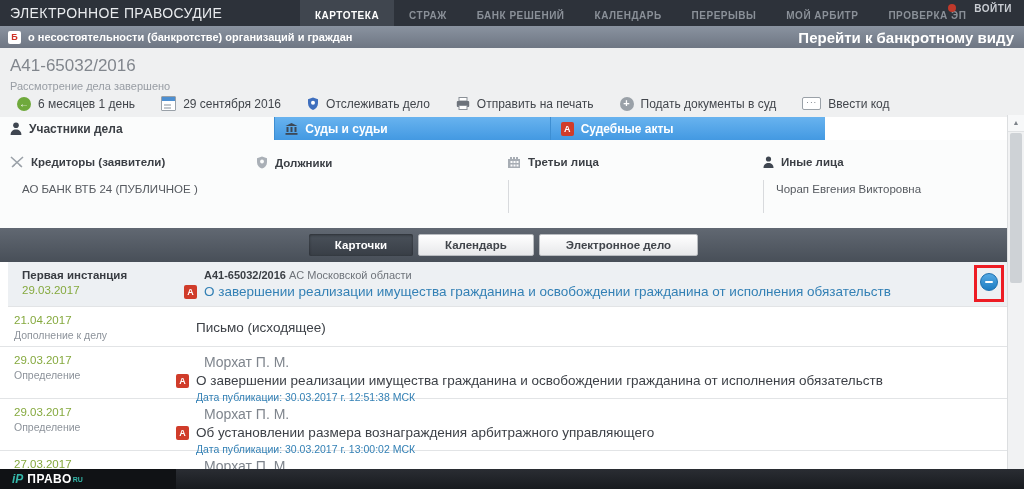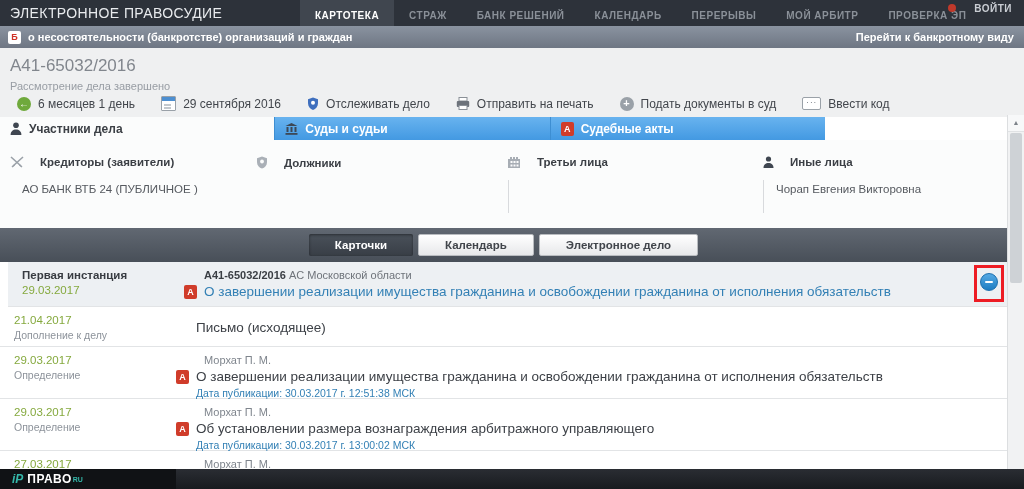--- a/index.html
+++ b/index.html
@@ -17,21 +17,21 @@
   .login{position:absolute;right:12px;top:0;height:16px;display:flex;align-items:center;gap:18px;
          color:#c9cdd3;font-size:10px;font-weight:bold;letter-spacing:.5px;cursor:pointer;}
   .rdot{width:8px;height:8px;border-radius:50%;background:#c0392b;}
 
   
   .crumbbar{position:absolute;top:26px;left:0;width:100%;height:22px;
             background:linear-gradient(#8a93a0,#6e7683);display:flex;align-items:center;}
   .bicon{width:13px;height:13px;margin-left:8px;background:#fff;border-radius:2px;
          color:#cf3227;font-weight:bold;font-size:9px;line-height:13px;text-align:center;flex:0 0 auto;}
   .crumbtext{margin-left:7px;color:#fff;font-size:11px;font-weight:bold;}
-  .crumbright{position:absolute;right:10px;color:#fff;font-size:11px;font-weight:bold;cursor:pointer;}
+  .crumbright{position:absolute;right:10px;color:#fff;font-size:15px;font-weight:bold;cursor:pointer;}
 
   
   .casehead{position:absolute;top:48px;left:0;width:100%;height:69px;background:#eff0f1;}
   .casenum{position:absolute;left:10px;top:8px;font-size:17px;color:#81868d;}
   .casestatus{position:absolute;left:10px;top:32px;font-size:11px;color:#989da4;}
   .toolbar{position:absolute;left:4px;top:48px;display:flex;align-items:center;}
   .tbitem{display:flex;align-items:center;gap:7px;padding:0 13px;font-size:12px;color:#42464c;
           cursor:pointer;white-space:nowrap;}
   .dur{width:14px;height:14px;border-radius:50%;background:#6fa93c;color:#fff;font-size:10px;
        line-height:14px;text-align:center;}
@@ -46,21 +46,21 @@
   
   .tabs{position:absolute;top:117px;left:0;width:825px;height:23px;display:flex;}
   .tab{flex:1;display:flex;align-items:center;gap:7px;padding-left:10px;font-size:12px;font-weight:bold;
        cursor:pointer;white-space:nowrap;}
   .tab.active{background:#fbfcfc;color:#3c4046;}
   .tab.blue{background:linear-gradient(#68b3ef,#4399e2);color:#fff;border-left:1px solid #3d8ed2;}
 
   
   .participants{position:absolute;top:140px;left:0;width:1007px;height:88px;background:#fbfcfc;}
   .pcol{position:absolute;top:0;height:88px;}
-  .pcol .phead{display:flex;align-items:center;gap:16px;margin-top:16px;font-size:11.5px;font-weight:bold;color:#3b3f45;}
+  .pcol .phead{display:flex;align-items:center;gap:7px;margin-top:16px;font-size:11.5px;font-weight:bold;color:#3b3f45;}
   .pcol .pval{margin-top:12px;padding:3px 0 12px 12px;font-size:11.5px;color:#55595f;min-height:18px;}
   .pcol.bordered .pval{border-left:1px solid #d8dadd;}
 
   
   .subbar{position:absolute;top:228px;left:0;width:1007px;height:34px;
           background:linear-gradient(#616872,#484f58);display:flex;align-items:center;justify-content:center;gap:5px;}
   .subbtn{height:22px;padding:0 26px;display:flex;align-items:center;font-size:11.5px;font-weight:bold;
           border-radius:2px;cursor:pointer;white-space:nowrap;}
   .subbtn.active{background:linear-gradient(#4a515a,#383e46);color:#fff;box-shadow:inset 0 1px 3px rgba(0,0,0,.45);}
   .subbtn.light{background:linear-gradient(#ffffff,#e7e8ea);color:#41454b;border:1px solid #b9bcc0;height:20px;}
@@ -72,21 +72,21 @@
   .row .ccol{flex:1;padding:7px 30px 0 0;margin-left:14px;position:relative;}
   .row.hl{background:#edf0f3;height:45px;margin-left:8px;}
   .r2{height:40px;} .r3{height:52px;} .r4{height:52px;} .r5{height:40px;}
   .inst{font-size:11.5px;font-weight:bold;color:#383c42;}
   .gdate{font-size:11.5px;color:#85a93e;}
   .dtype{font-size:10.5px;color:#8d939b;margin-top:3px;}
   .caseline{font-size:11px;color:#6e737a;}
   .caseline b{color:#3a3e44;}
   .docline{display:flex;align-items:center;gap:7px;margin-top:3px;font-size:13.5px;color:#3d4147;}
   .docline.link{color:#3380b5;cursor:pointer;}
-  .author{font-size:11px;color:#7f858d;margin-left:20px;padding-left:8px;}
+  .author{font-size:14px;color:#7f858d;margin-left:20px;padding-left:8px;}
   .plain{font-size:13.5px;color:#3d4147;margin-left:20px;margin-top:6px;}
   .pub{font-size:10.5px;color:#3380b5;margin-left:20px;margin-top:3px;cursor:pointer;}
   .pdfic{width:13px;height:14px;background:#d03c2a;border-radius:2px;color:#fff;font-size:9px;font-weight:bold;
          line-height:14px;text-align:center;flex:0 0 auto;display:inline-block;}
   .annotation{position:absolute;top:3px;right:3px;width:30px;height:37px;border:3px solid #ed1c24;box-sizing:border-box;}
   .minusbtn{position:absolute;left:3px;top:5px;width:18px;height:18px;border-radius:50%;
             background:linear-gradient(#55a9e4,#1e7dc2);border:1px solid #1b6fae;box-sizing:border-box;cursor:pointer;}
   .minusbtn::after{content:"";position:absolute;left:4px;top:7px;width:8px;height:2px;background:#fff;border-radius:1px;}
 
   

